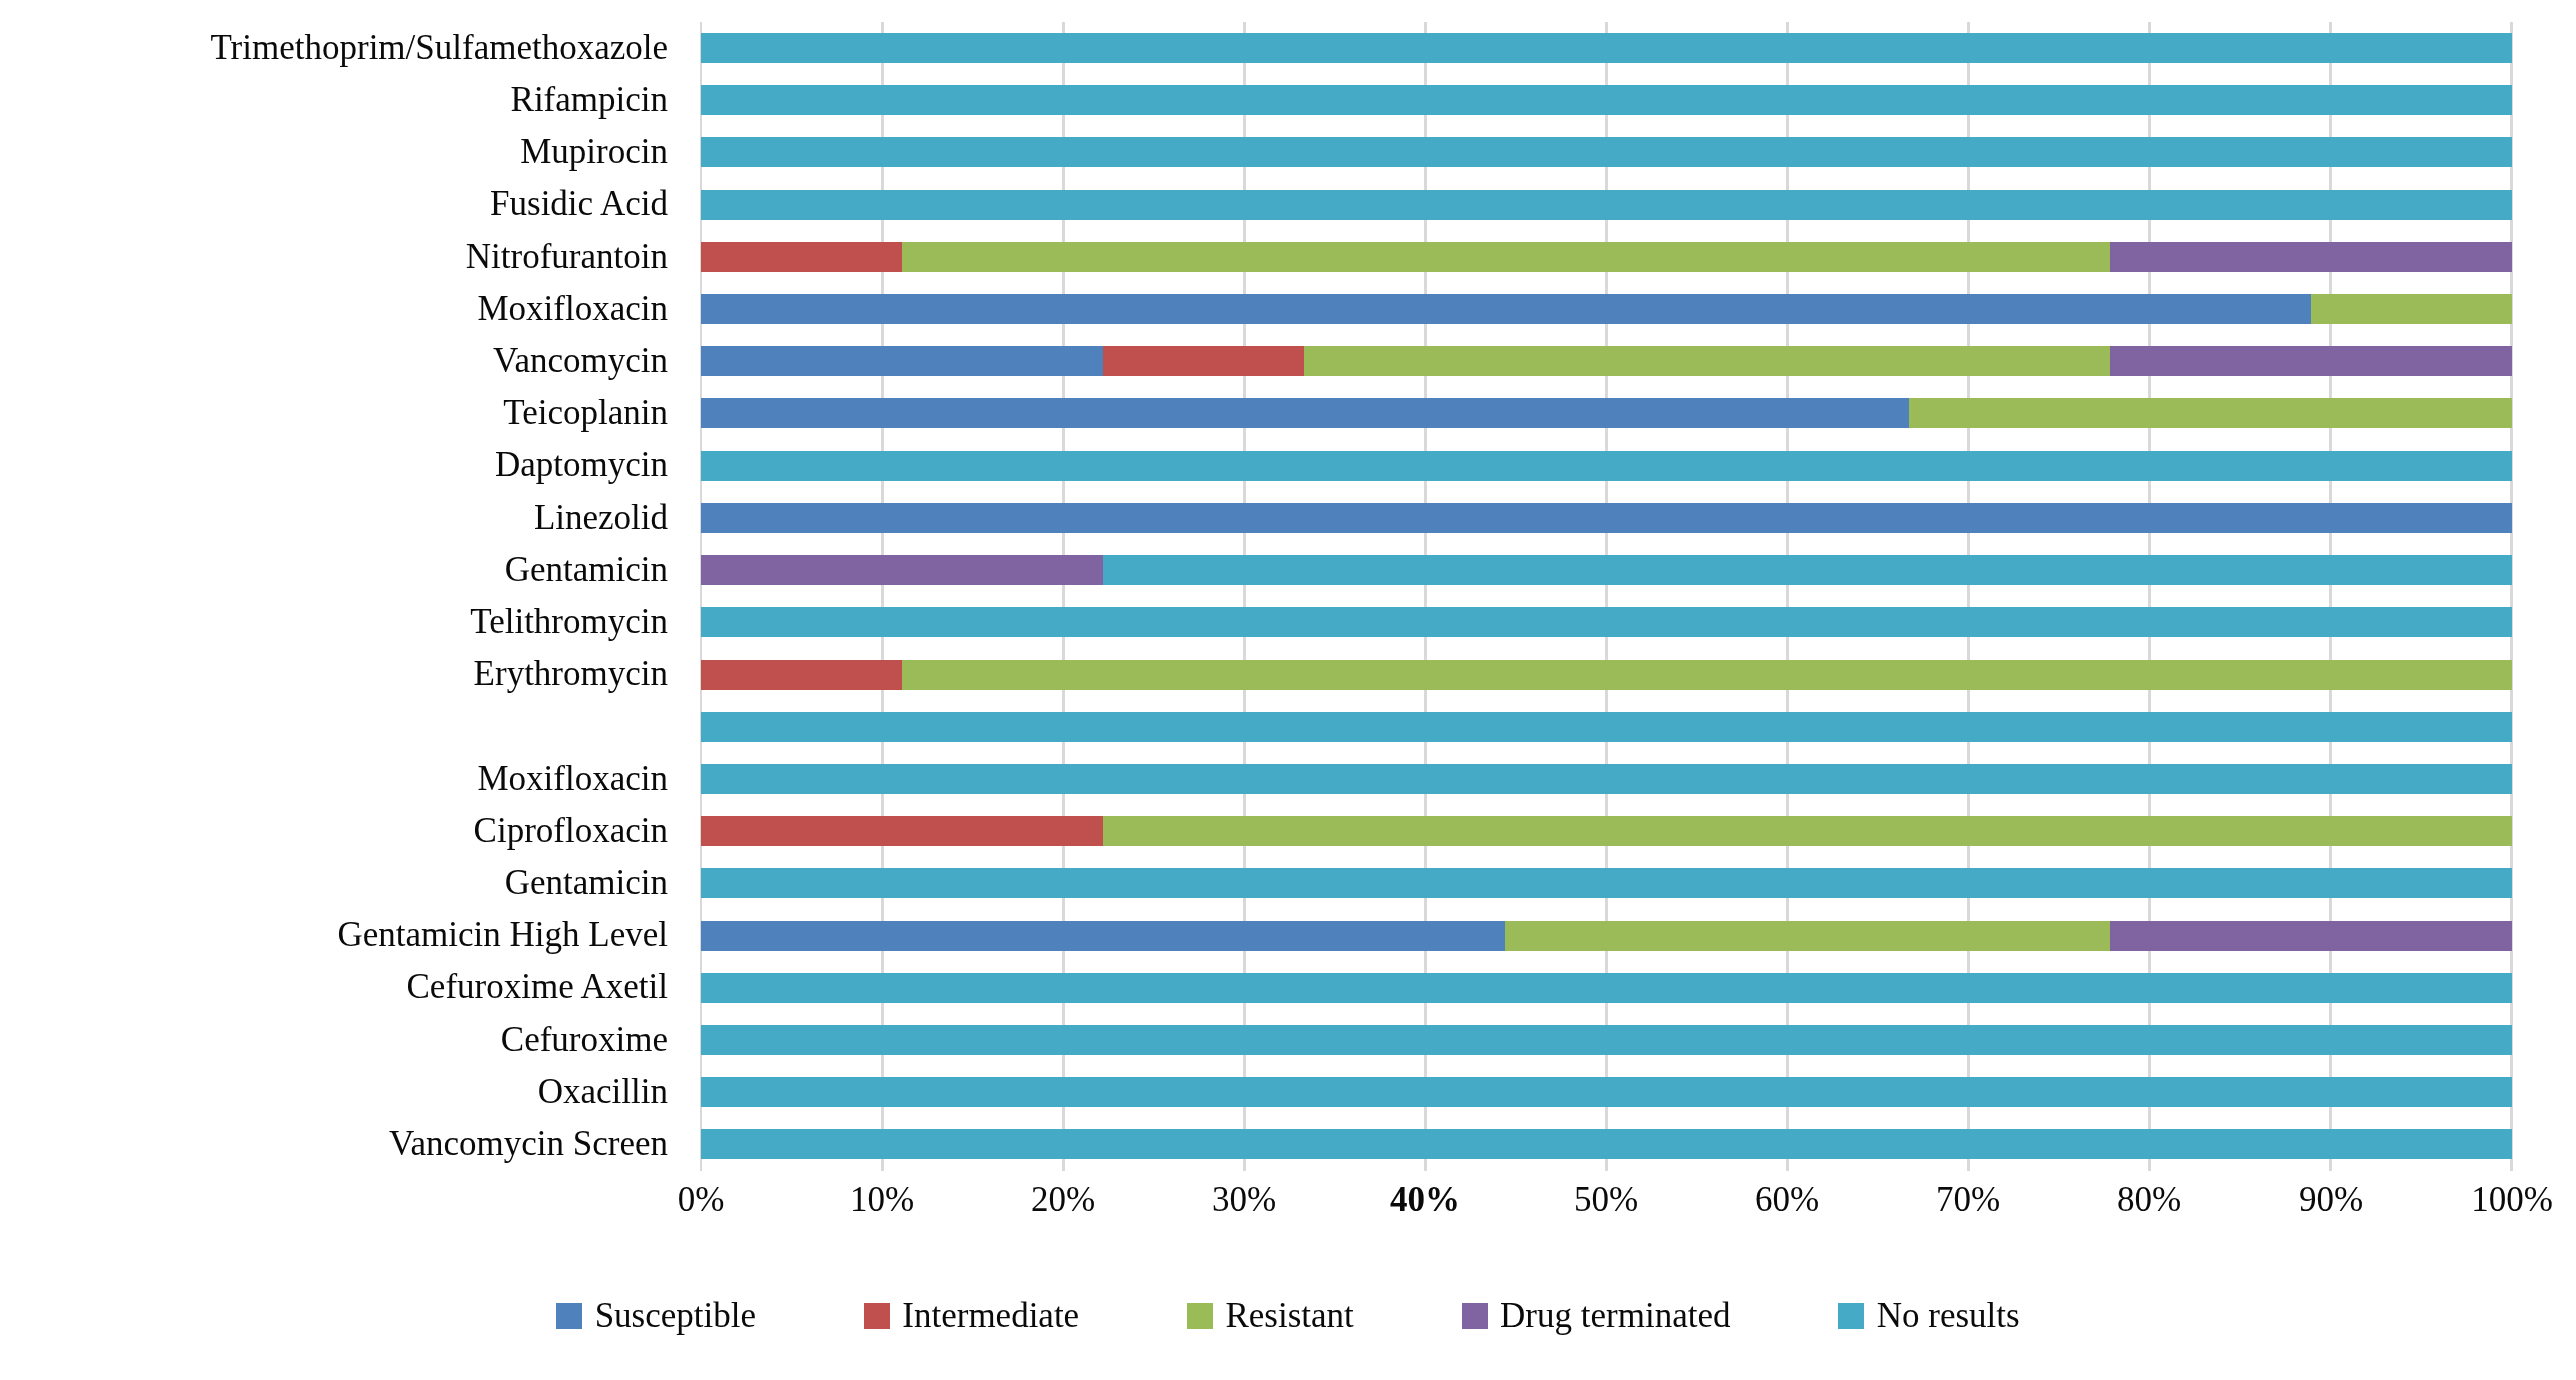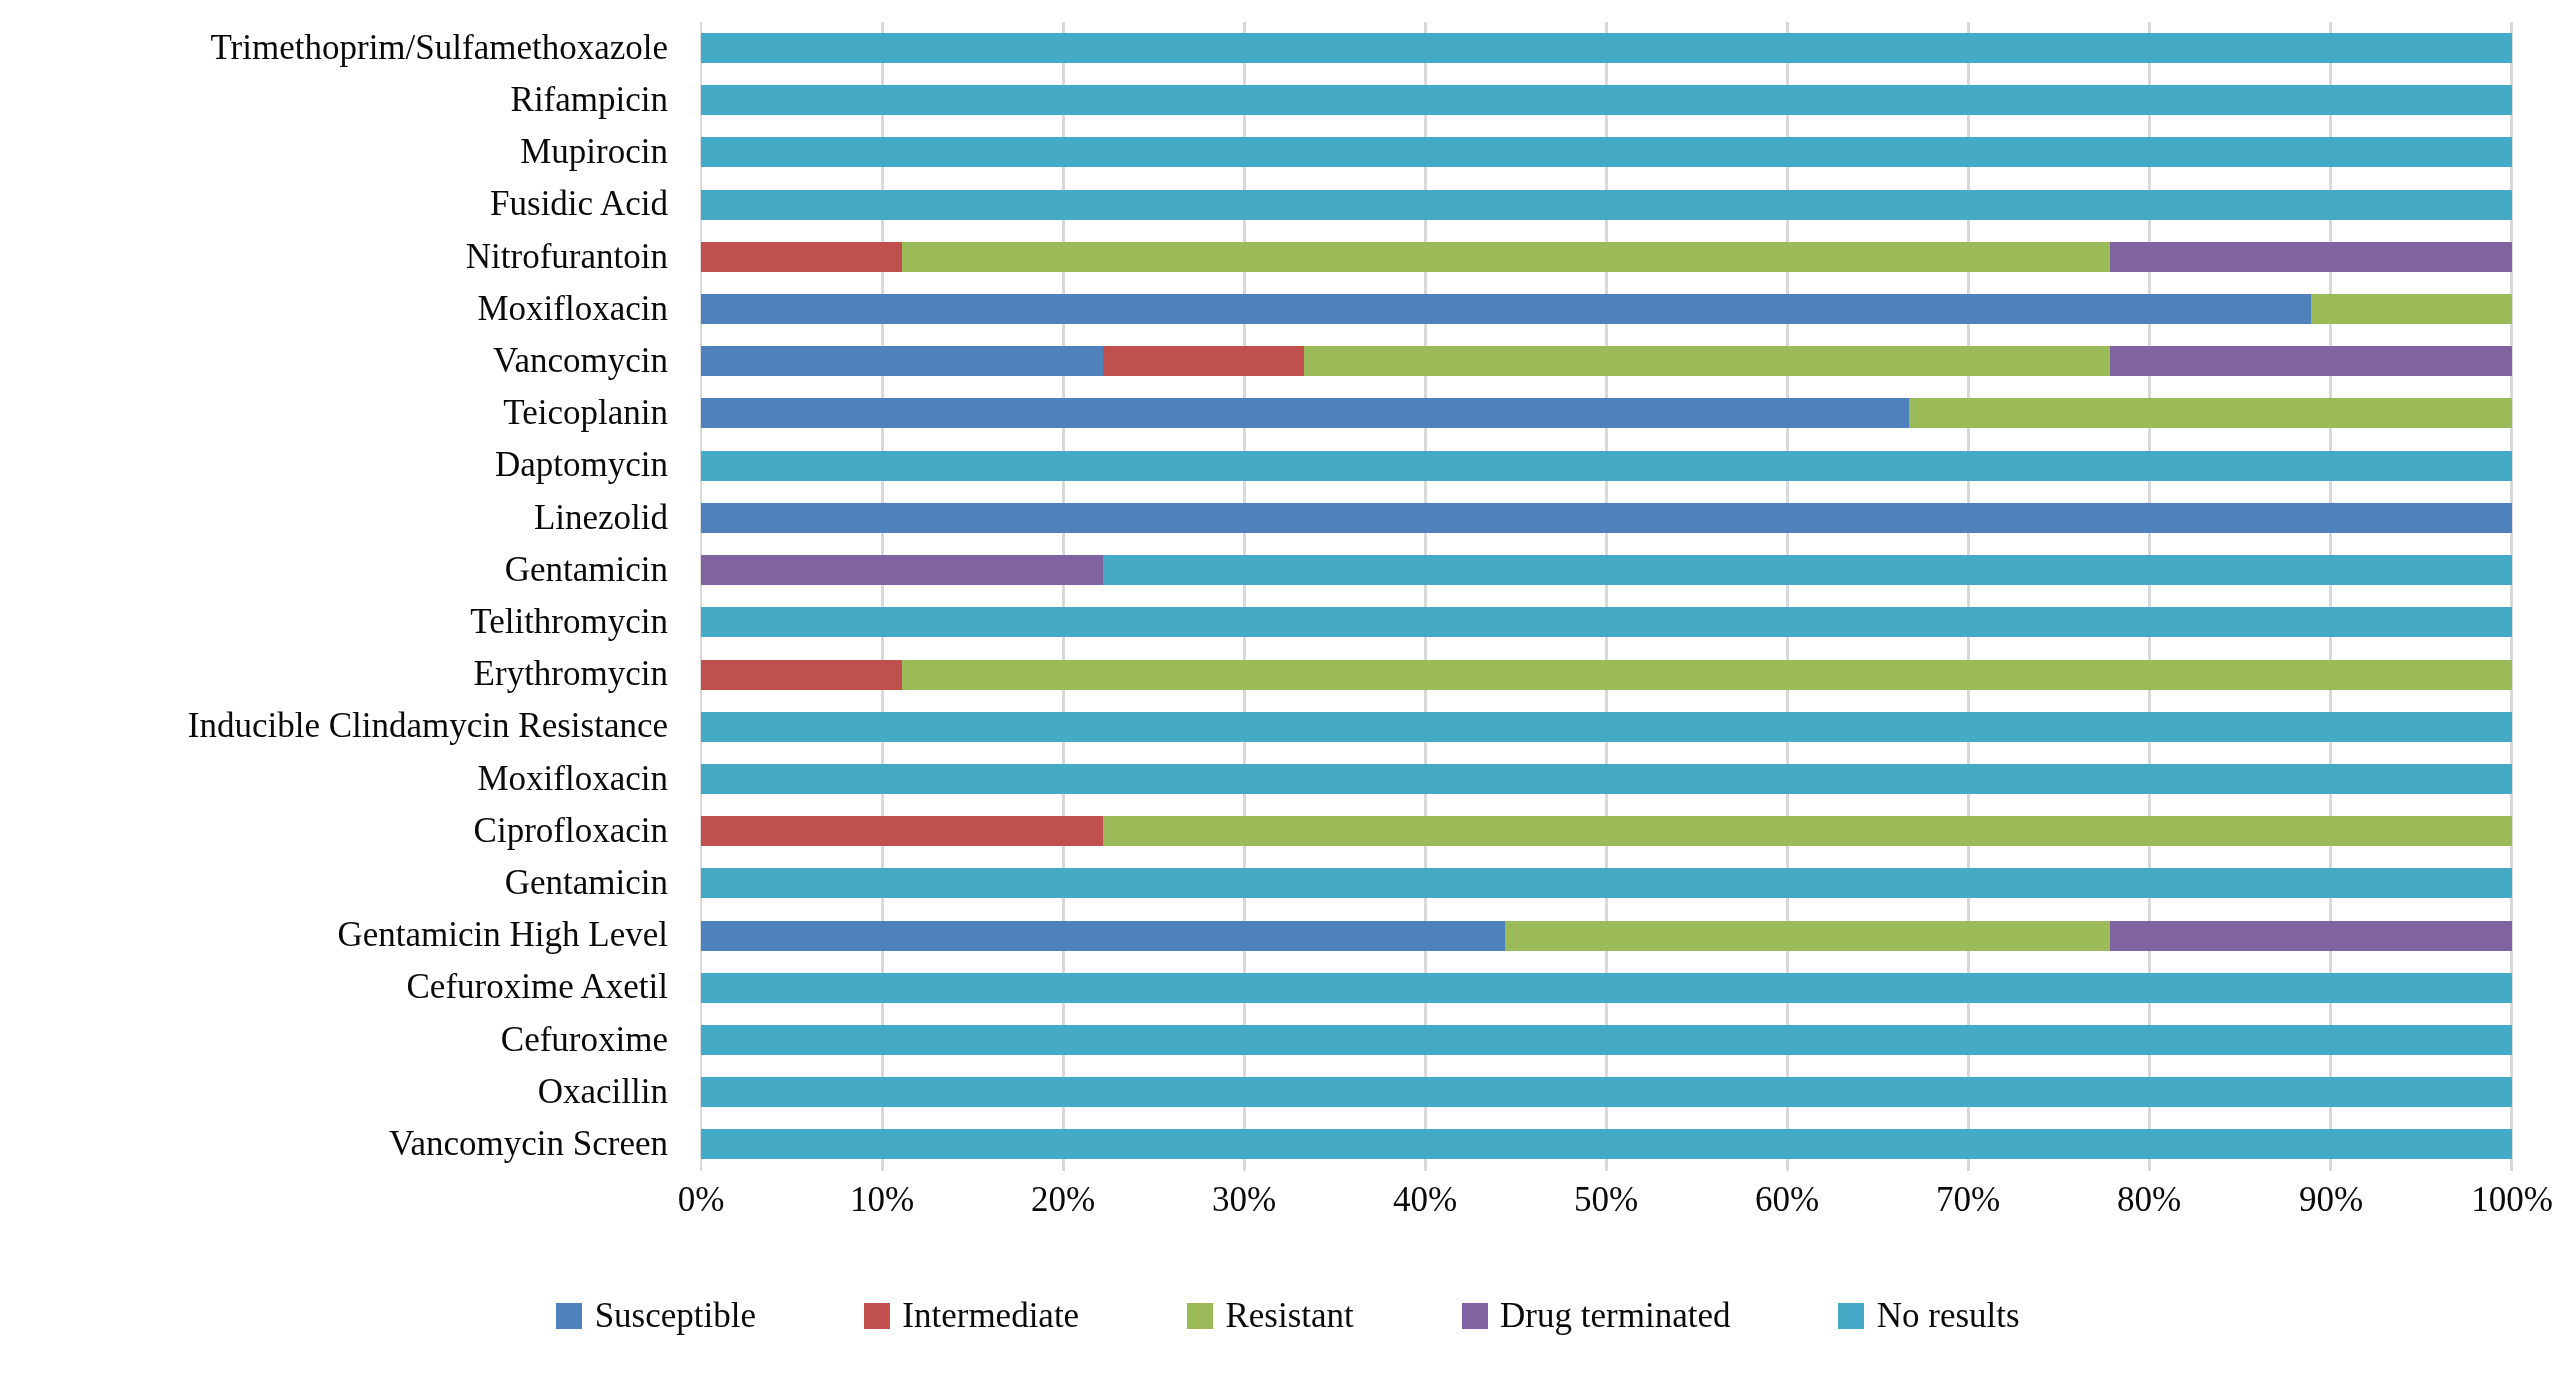--- a/index.html
+++ b/index.html
@@ -155,21 +155,20 @@
       <div class="cat-label" style="top: 164px;">Fusidic Acid</div>
       <div class="cat-label" style="top: 217px;">Nitrofurantoin</div>
       <div class="cat-label" style="top: 269px;">Moxifloxacin</div>
       <div class="cat-label" style="top: 321px;">Vancomycin</div>
       <div class="cat-label" style="top: 373px; margin-left: 12px;">Teicoplanin</div>
       <div class="cat-label" style="top: 425px;">Daptomycin</div>
       <div class="cat-label" style="top: 478px;">Linezolid</div>
       <div class="cat-label" style="top: 530px;">Gentamicin</div>
       <div class="cat-label" style="top: 582px;">Telithromycin</div>
       <div class="cat-label" style="top: 634px;">Erythromycin</div>
-      <div class="cat-label" style="top: 686px;">Inducible Clindamycin Resistance</div>
       <div class="cat-label" style="top: 739px;">Moxifloxacin</div>
       <div class="cat-label" style="top: 791px;">Ciprofloxacin</div>
       <div class="cat-label" style="top: 843px;">Gentamicin</div>
       <div class="cat-label" style="top: 895px;">Gentamicin High Level</div>
       <div class="cat-label" style="top: 947px;">Cefuroxime Axetil</div>
       <div class="cat-label" style="top: 1000px;">Cefuroxime</div>
       <div class="cat-label" style="top: 1052px;">Oxacillin</div>
       <div class="cat-label" style="top: 1104px;">Vancomycin Screen</div>
     </div>
 
@@ -311,21 +310,21 @@
           </div>
         </div>
       </div>
   </div>
 
   <div class="x-ticks">
       <div class="x-tick" style="left: 0px;">0%</div>
       <div class="x-tick" style="left: 181px; text-align: right;">10%</div>
       <div class="x-tick" style="left: 362px;">20%</div>
       <div class="x-tick" style="left: 543px;">30%</div>
-      <div class="x-tick" style="left: 724px;">40%</div>
+      <div class="x-tick" style="left: 724px; font-weight: bold;">40%</div>
       <div class="x-tick" style="left: 905px;">50%</div>
       <div class="x-tick" style="left: 1086px;">60%</div>
       <div class="x-tick" style="left: 1267px;">70%</div>
       <div class="x-tick" style="left: 1448px;">80%</div>
       <div class="x-tick" style="left: 1630px;">90%</div>
       <div class="x-tick" style="left: 1811px;">100%</div>
     </div>
 
 
   <div class="legend">

